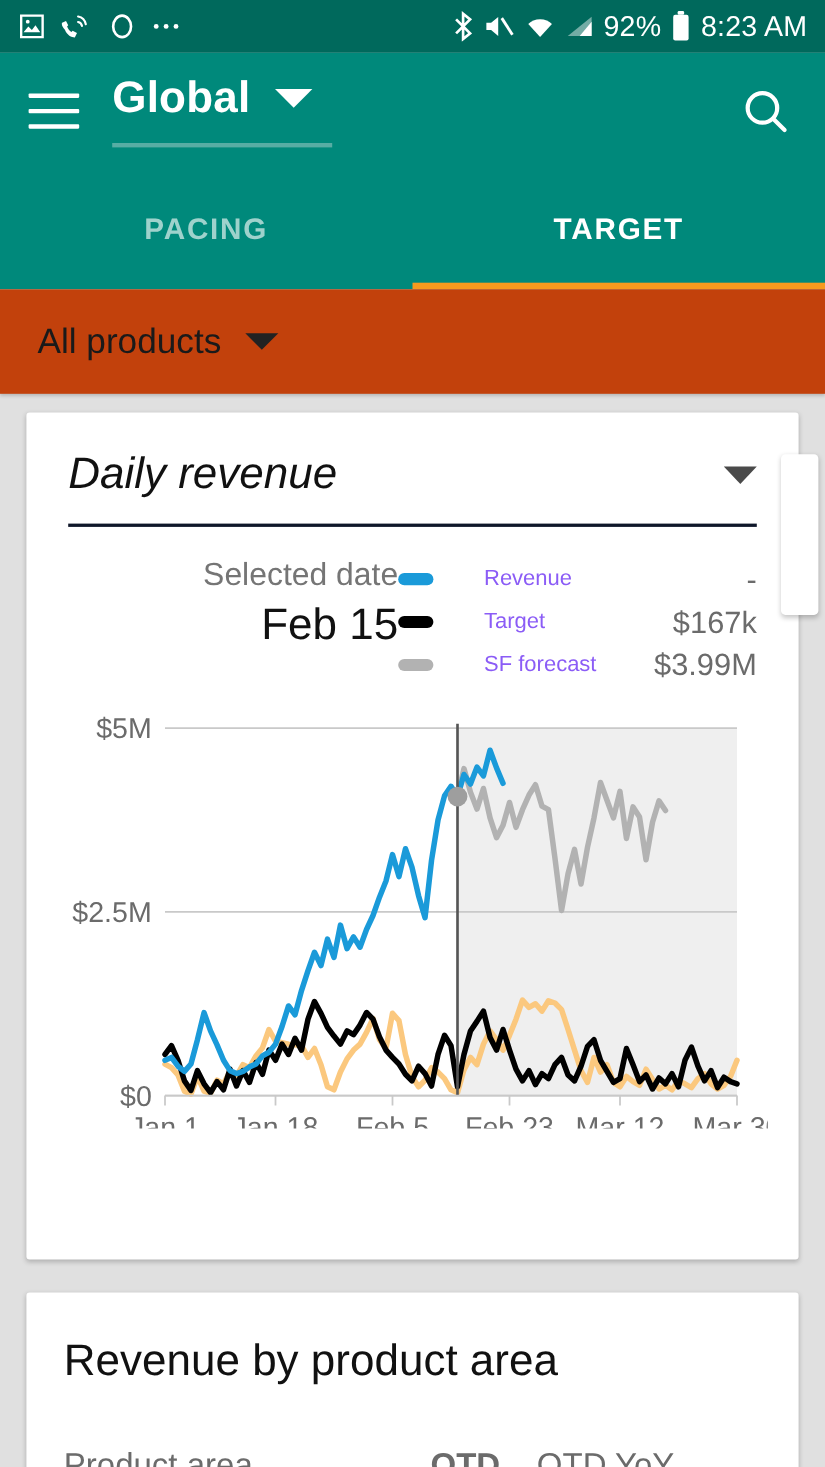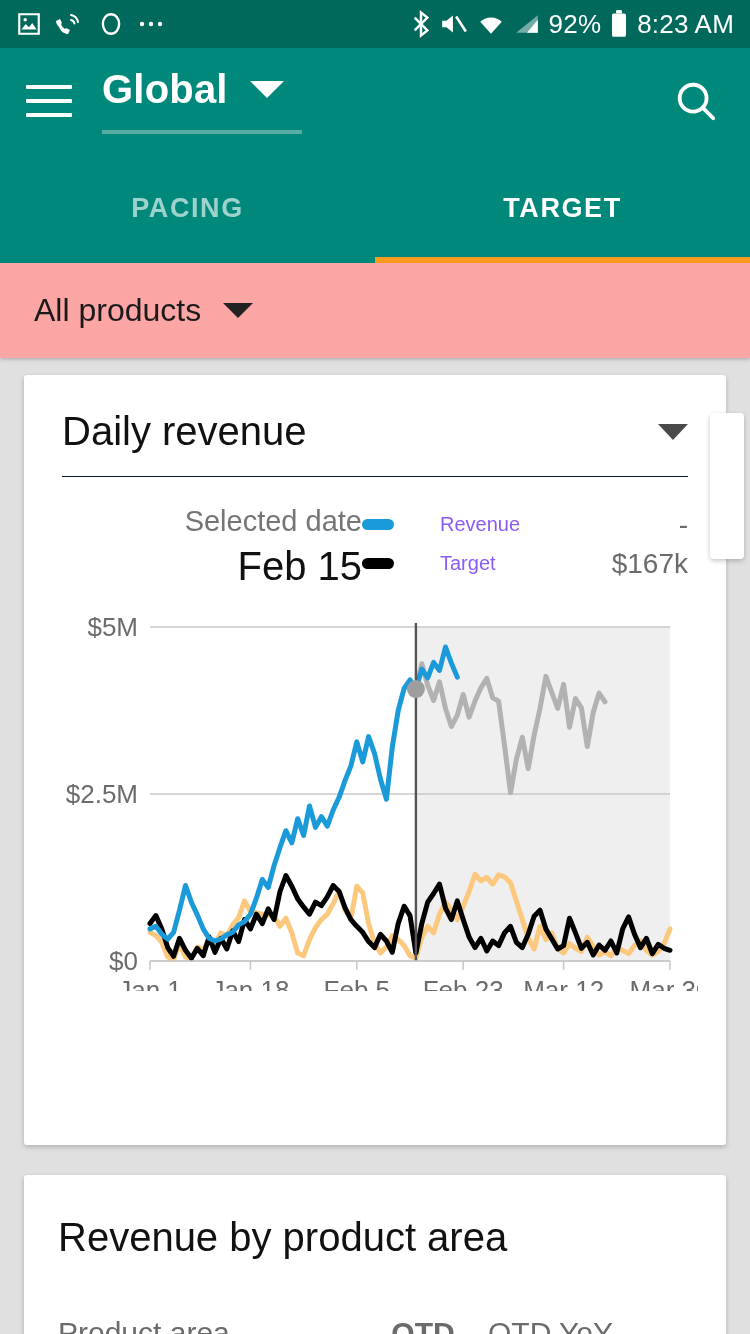--- a/index.html
+++ b/index.html
@@ -42,21 +42,21 @@
          color: #9ed2cc; font-size: 27px; font-weight: bold; letter-spacing: 1.6px;
          position: relative; cursor: pointer; }
   .tab.active { color: #ffffff; }
   .tab.active::after {
     content: ""; position: absolute; left: 0; right: 0; bottom: 0;
     height: 6px; background: #f79a1e;
   }
 
   
   .filterbar {
-    height: 95px; background: #fca5a5; display: flex; align-items: center;
+    height: 95px; background: #c2410c; display: flex; align-items: center;
     padding: 0 34px; box-shadow: 0 2px 3px rgba(0,0,0,.18);
     position: relative; z-index: 3;
   }
   .filter-label { font-size: 32px; color: #1a1a1a; }
   .caret-dark { width: 0; height: 0; border-left: 15px solid transparent;
                 border-right: 15px solid transparent; border-top: 15px solid #222;
                 margin-left: 22px; }
 
   
   .content { position: relative; background: #e0e0e0; padding: 17px 0 0 0; height: 1024px; }
@@ -67,21 +67,21 @@
     position: relative;
   }
   .card-peek {
     position: absolute; right: -18px; top: 38px; width: 34px; height: 146px;
     background: #fff; border-radius: 4px; box-shadow: 0 2px 5px rgba(0,0,0,.22);
   }
 
   .card-chart { padding: 34px 34px 30px 34px; height: 770px; }
 
   .chart-title-row { display: flex; align-items: center; padding-bottom: 22px;
-                     border-bottom: 1px solid #0f172a; margin: 0 4px 0 4px; }
+                     border-bottom: 3px solid #0f172a; margin: 0 4px 0 4px; font-style: italic; }
   .chart-title { font-size: 40px; color: #111; }
   .chart-title-caret { width: 0; height: 0; border-left: 15px solid transparent;
                        border-right: 15px solid transparent; border-top: 16px solid #4a4a4a; }
 
   .info-row { display: flex; padding: 28px 4px 0 4px; }
   .sel-block { width: 300px; text-align: right; }
   .sel-label { font-size: 29px; color: #757575; }
   .sel-value { font-size: 40px; color: #111; margin-top: 6px; }
 
   .legend { flex: 1; }
@@ -204,20 +204,25 @@
         <div class="legend">
           <div class="legend-row">
             <span class="swatch" style="background:#1a9ad9"></span>
             <span class="legend-name">Revenue</span>
             <span class="legend-val">-</span>
           </div>
           <div class="legend-row">
             <span class="swatch" style="background:#000000"></span>
             <span class="legend-name">Target</span>
             <span class="legend-val">$167k</span>
+          </div>
+          <div class="legend-row">
+            <span class="swatch" style="background:#b2b2b2"></span>
+            <span class="legend-name">SF forecast</span>
+            <span class="legend-val">$3.99M</span>
           </div>
         </div>
       </div>
 
       <div class="chartbox">
         <svg id="chart" class="chart-svg" width="640" height="380" viewBox="0 0 640 380">
             <rect x="357.9090909090909" y="16" width="254.09090909090912" height="334" fill="#efefef"></rect>
             <line x1="92" y1="350" x2="612" y2="350" stroke="#c9c9c9" stroke-width="1.6"></line>
             <text x="80" y="359" text-anchor="end" fill="#6b6b6b" font-size="26" font-family="&quot;Liberation Sans&quot;, sans-serif">$0</text>
             <line x1="92" y1="183" x2="612" y2="183" stroke="#c9c9c9" stroke-width="1.6"></line>

